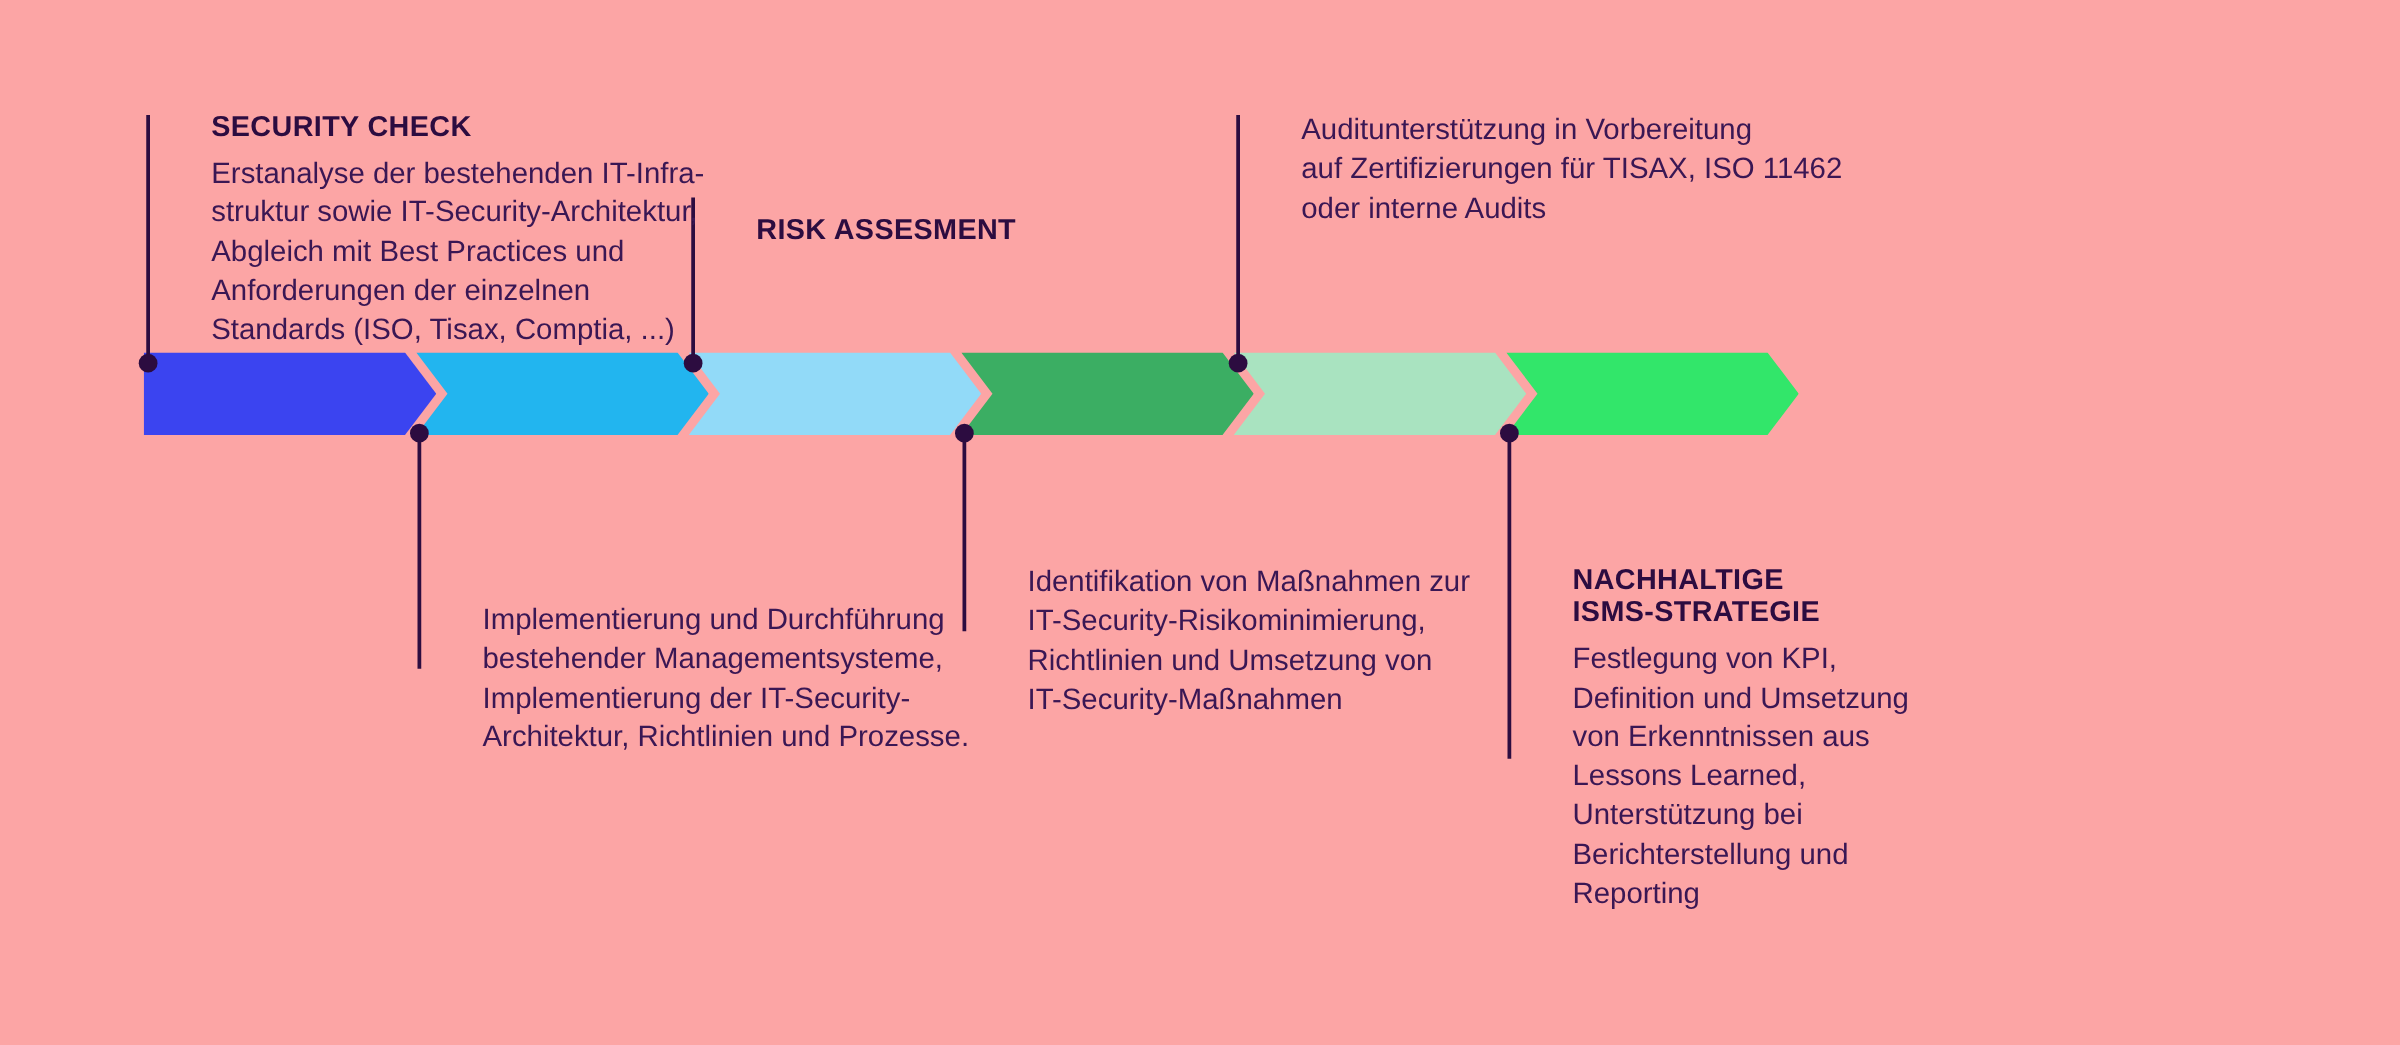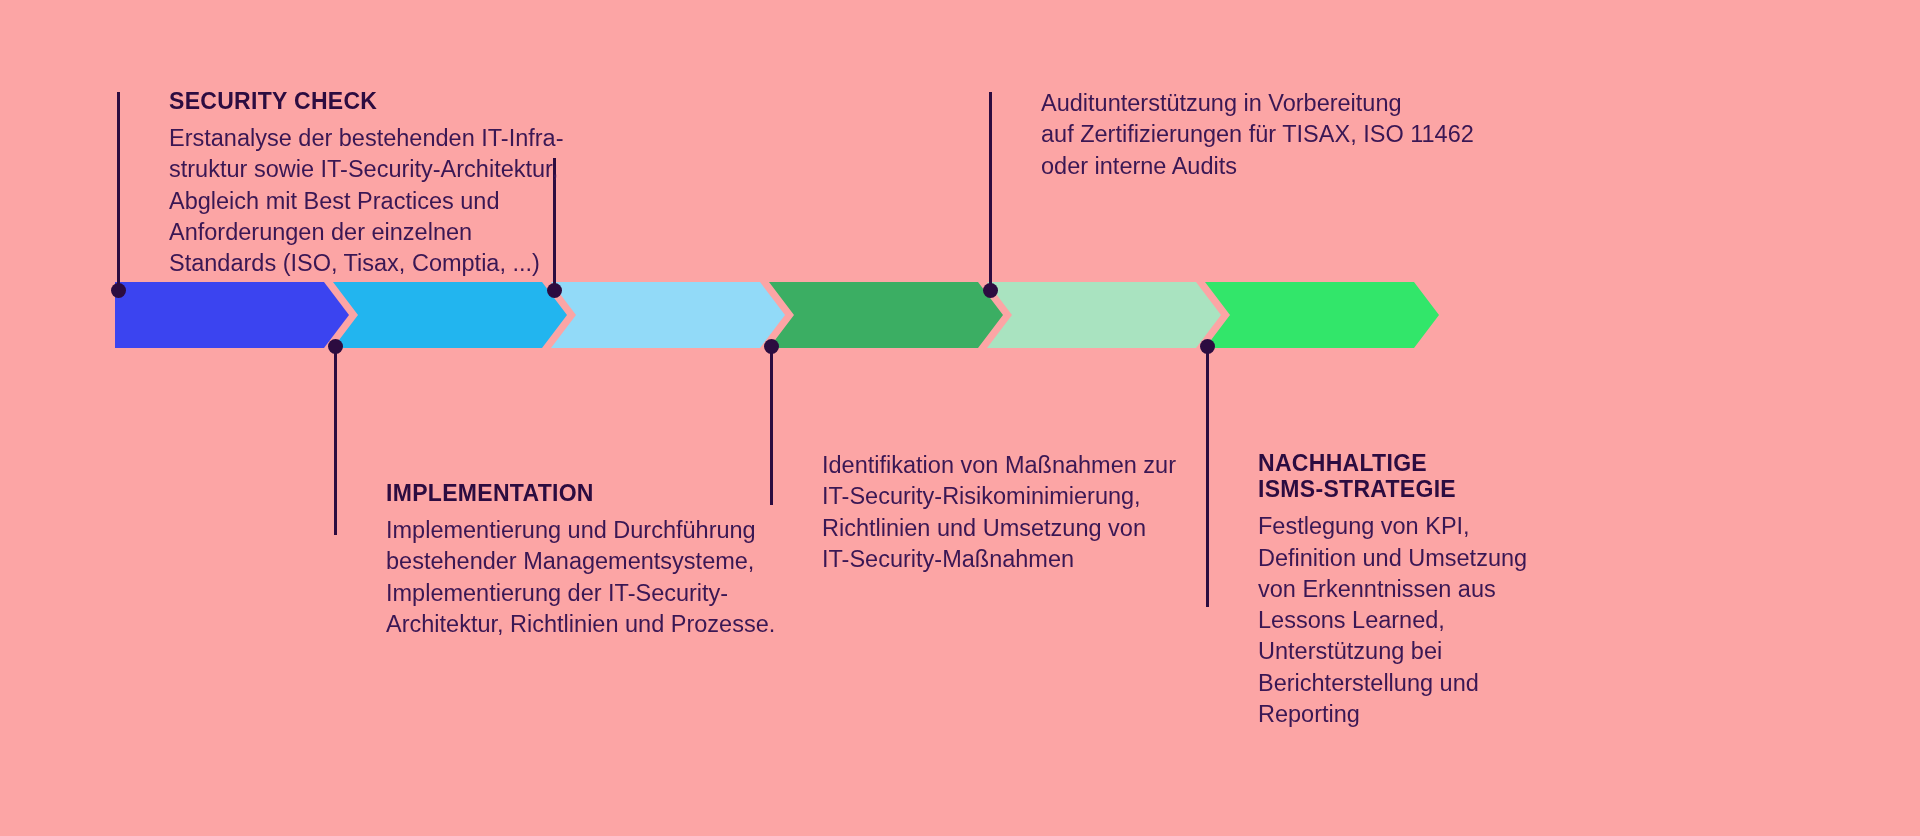--- a/index.html
+++ b/index.html
@@ -144,30 +144,30 @@
   <div class="block" style="left:169px; top:88px; width:520px;">
     <h3>SECURITY CHECK</h3>
     <p>Erstanalyse der bestehenden IT-Infra-
 struktur sowie IT-Security-Architektur,
 Abgleich mit Best Practices und
 Anforderungen der einzelnen
 Standards (ISO, Tisax, Comptia, ...)</p>
   </div>
 
   <div class="block" style="left:605px; top:170px; width:470px;">
+    <h3>RISK ASSESMENT</h3>
   </div>
 
   <div class="block" style="left:1041px; top:88px; width:560px;">
     <p>Auditunterstützung in Vorbereitung
 auf Zertifizierungen für TISAX, ISO 11462
 oder interne Audits</p>
   </div>
 
   <div class="block" style="left:386px; top:480px; width:510px;">
-    <h3>IMPLEMENTATION</h3>
     <p>Implementierung und Durchführung
 bestehender Managementsysteme,
 Implementierung der IT-Security-
 Architektur, Richtlinien und Prozesse.</p>
   </div>
 
   <div class="block" style="left:822px; top:450px; width:470px;">
     <p>Identifikation von Maßnahmen zur
 IT-Security-Risikominimierung,
 Richtlinien und Umsetzung von

